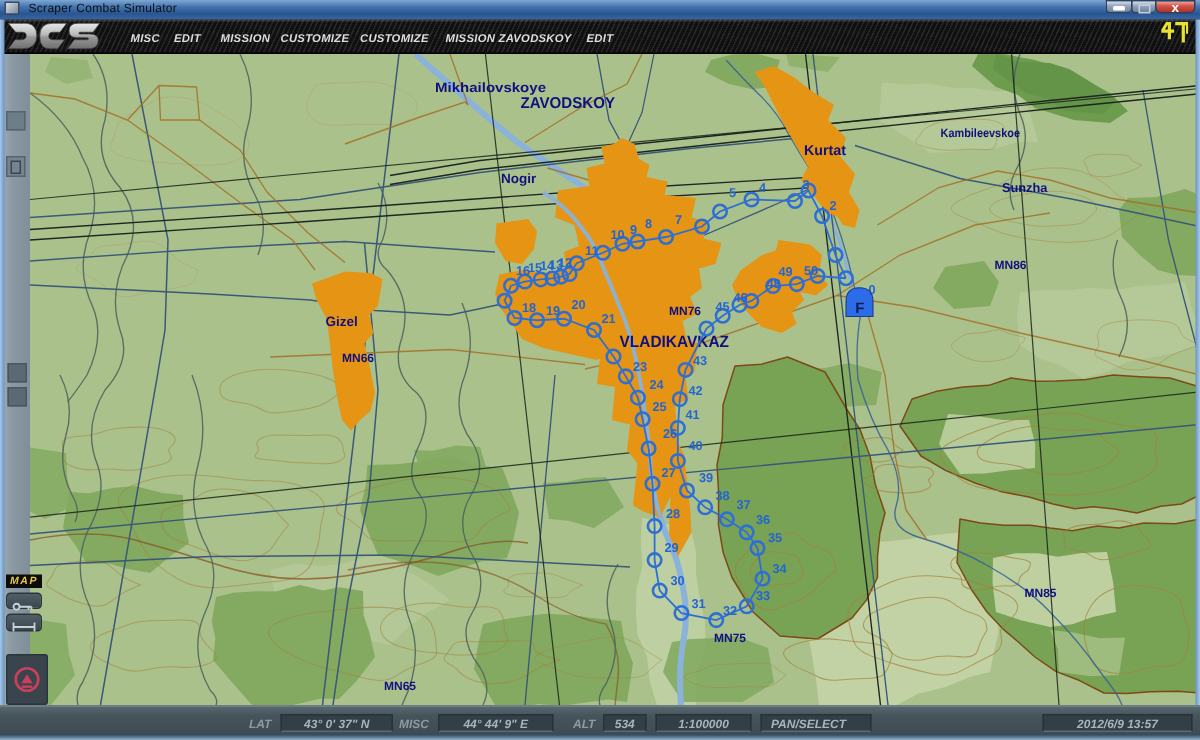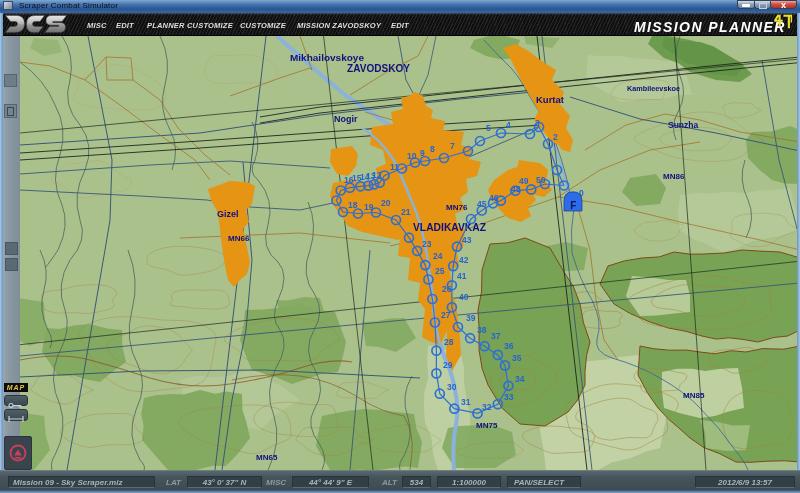--- a/index.html
+++ b/index.html
@@ -48,26 +48,25 @@
   </linearGradient>
       </defs>
   <g fill="url(#dcsg)" stroke="#404040" stroke-width="0.5">
    <path d="M0.5,2.5 L13,2.5 Q19.5,3.5 19.5,10.5 Q19.5,19.5 10,19.5 L0.5,19.5 L5,13.5 L9,13.5 Q12.5,13.5 12.5,10.5 Q12.5,8.5 10,8.5 L5.5,8.5 Z"></path>
    <path d="M21.5,11 Q21.5,2.5 30,2.5 L39.5,2.5 L35,8.5 L30,8.5 Q27.5,8.5 27.5,11 Q27.5,13.5 30.5,13.5 L38,13.5 L33.5,19.5 L28,19.5 Q21.5,19.5 21.5,11 Z"></path>
    <path d="M40,19.5 L44.5,13.5 L53,13.5 Q54,13.5 54,12.8 Q54,12.2 53,12.2 L46.5,12.2 Q41,12.2 41,7.5 Q41,2.5 47,2.5 L61.5,2.5 L57,8.5 L48.5,8.5 Q47.5,8.5 47.5,9.1 Q47.5,9.7 48.5,9.7 L55,9.7 Q60.5,9.7 60.5,14 Q60.5,19.5 54,19.5 Z"></path>
   </g>
  </svg>
  <span class="mitem" style="left:87px">MISC</span>
  <span class="mitem" style="left:116px">EDIT</span>
- <span class="mitem" style="left:147px">PLANNER</span>
+ <span class="mitem" style="left:147px">MISSION</span>
  <span class="mitem" style="left:187px">CUSTOMIZE</span>
  <span class="mitem" style="left:240px">CUSTOMIZE</span>
  <span class="mitem" style="left:297px">MISSION ZAVODSKOY</span>
  <span class="mitem" style="left:391px">EDIT</span>
- <span id="mplanner">MISSION PLANNER</span>
  <svg id="logo47" width="23" height="15" viewBox="0 0 26 21">
   <g fill="#e8e131">
    <path d="M6,1 L9,1 L9,8 L12,8 L12,11 L9,11 L9,17 L6,17 L6,11 L0,11 L0,8 L4.5,1 L7.5,1 L3.5,8 L6,8 Z"></path>
    <path d="M13,1 L25,1 L25,4 L22,4 L22,20 L19,20 L19,4 L13,4 Z M23,4 L25,4 L25,12 L23,12 Z"></path>
   </g>
  </svg>
 </div>
 <svg id="map" width="800" height="434" viewBox="0 36 800 434">
 <rect x="0" y="36" width="800" height="434" fill="#abc18c"></rect>
 <polygon points="545.0,368.0 560.0,364.1 577.4,361.5 592.7,360.8 606.1,359.4 621.9,356.8 640.0,355.0 647.8,365.3 659.6,381.3 670.0,392.0 665.6,404.6 665.6,422.2 662.9,433.5 660.0,448.0 646.9,451.2 630.8,457.9 611.7,462.6 598.0,470.0 579.7,471.6 561.7,470.4 546.0,470.0 544.0,452.7 540.9,434.5 538.0,420.0 538.1,401.2 543.6,385.0" fill="#c6d5a9" opacity="0.85"></polygon>
@@ -330,21 +329,20 @@
     </svg>
 </div>
 <div style="position:absolute;left:4px;top:436px;width:28px;height:34px;background:#39444c;border:1px solid #2a343c;border-radius:2px;box-sizing:border-box;">
  <svg width="26" height="32" viewBox="0 0 26 32">
       <circle cx="13" cy="16" r="7.5" fill="none" stroke="#c8405a" stroke-width="1.8"></circle>
       <path d="M13,12.5 L16.8,18.5 L9.2,18.5 Z" fill="#c8405a"></path>
       <rect x="9.5" y="20" width="7" height="1.6" fill="#c8405a"></rect>
     </svg>
 </div>
 <div id="statusbar">
- <div class="sfield" style="left:8px;width:147px;text-align:left;padding-left:4px;">Mission 09 - Sky Scraper.miz</div>
  <div class="slabel" style="left:166px">LAT</div>
  <div class="sfield" style="left:187px;width:75px;">43° 0' 37" N</div>
  <div class="slabel" style="left:266px">MISC</div>
  <div class="sfield" style="left:292px;width:77px;">44° 44' 9" E</div>
  <div class="slabel" style="left:382px">ALT</div>
  <div class="sfield" style="left:402px;width:29px;">534</div>
  <div class="sfield" style="left:437px;width:64px;">1:100000</div>
  <div class="sfield" style="left:507px;width:74px;text-align:left;padding-left:6px;">PAN/SELECT</div>
  <div class="sfield" style="left:695px;width:100px;">2012/6/9 13:57</div>
 </div>

